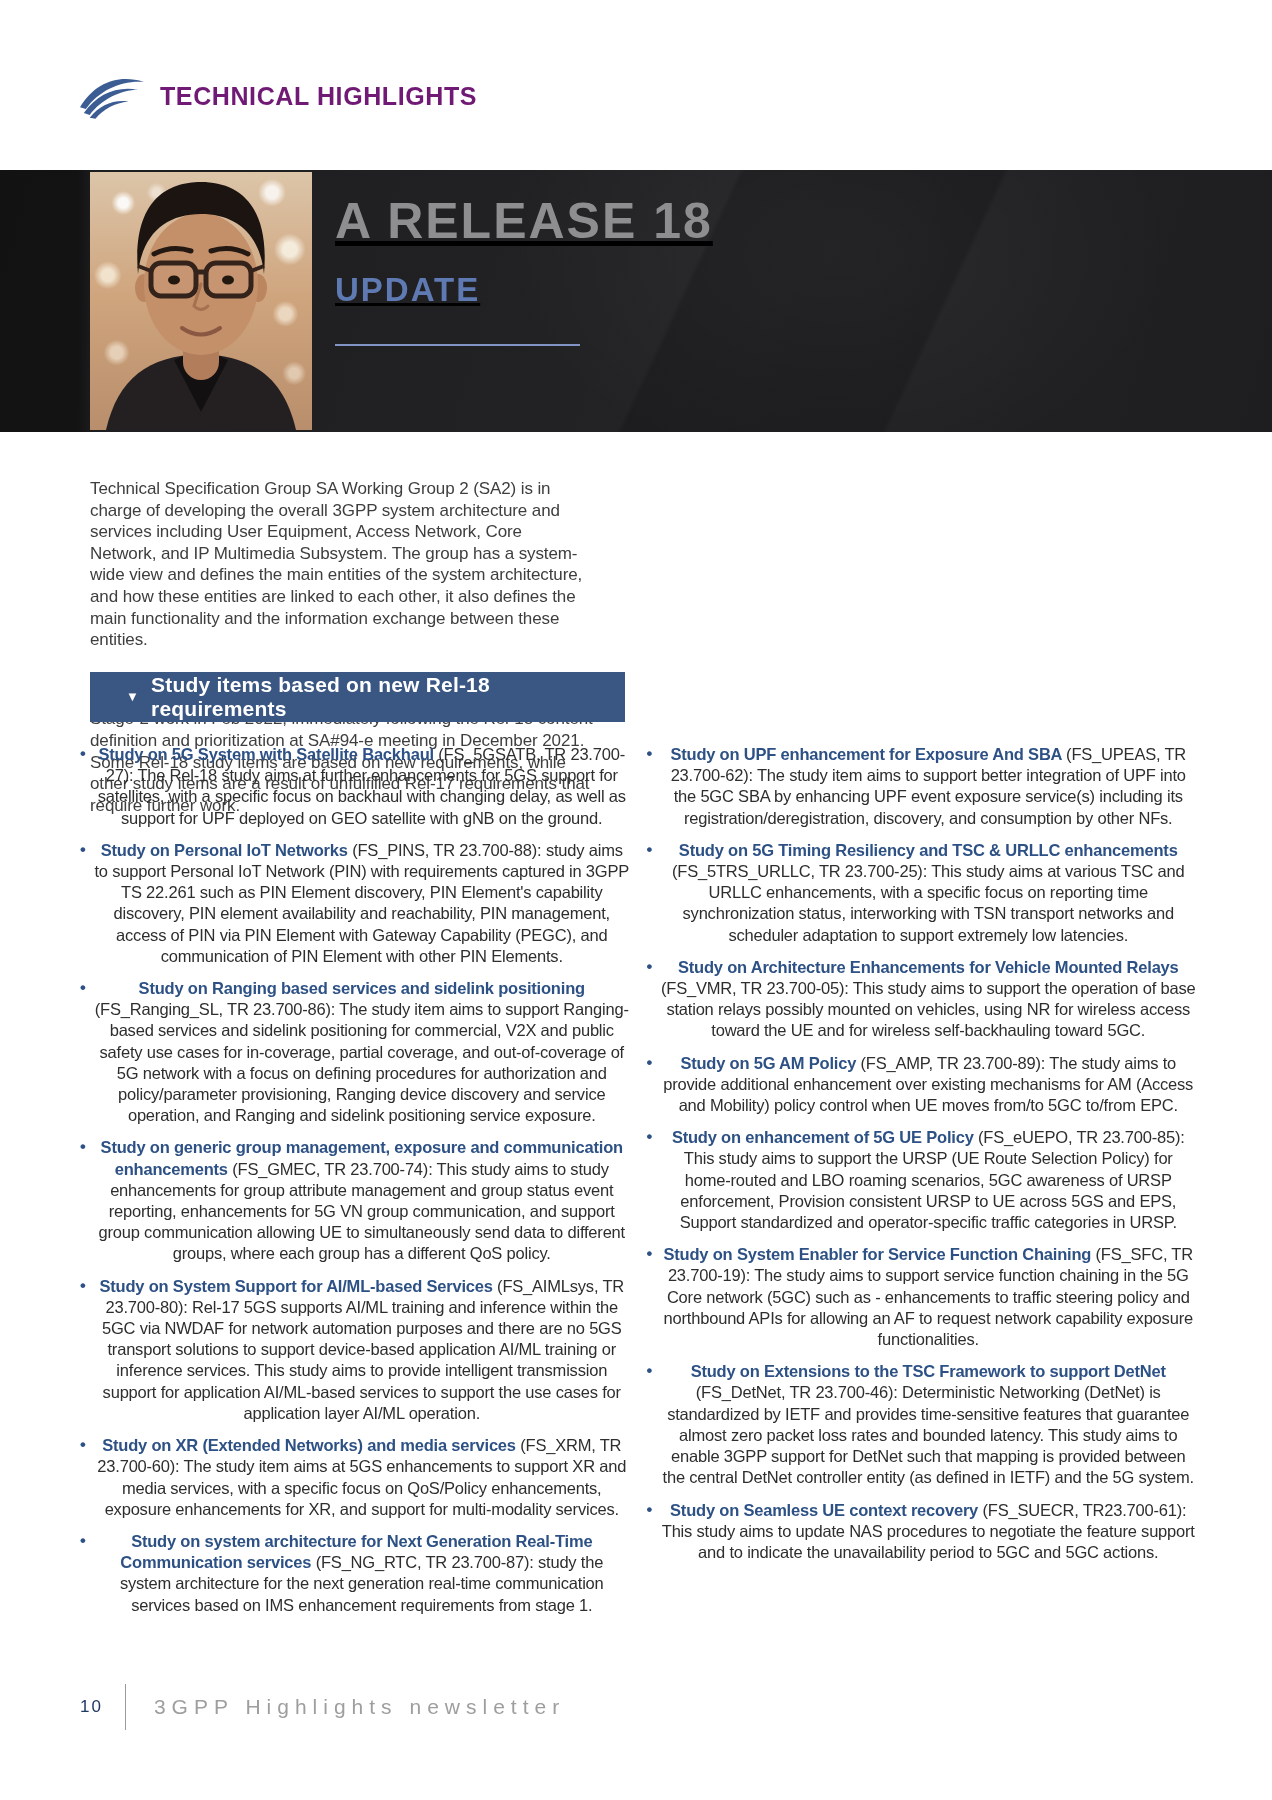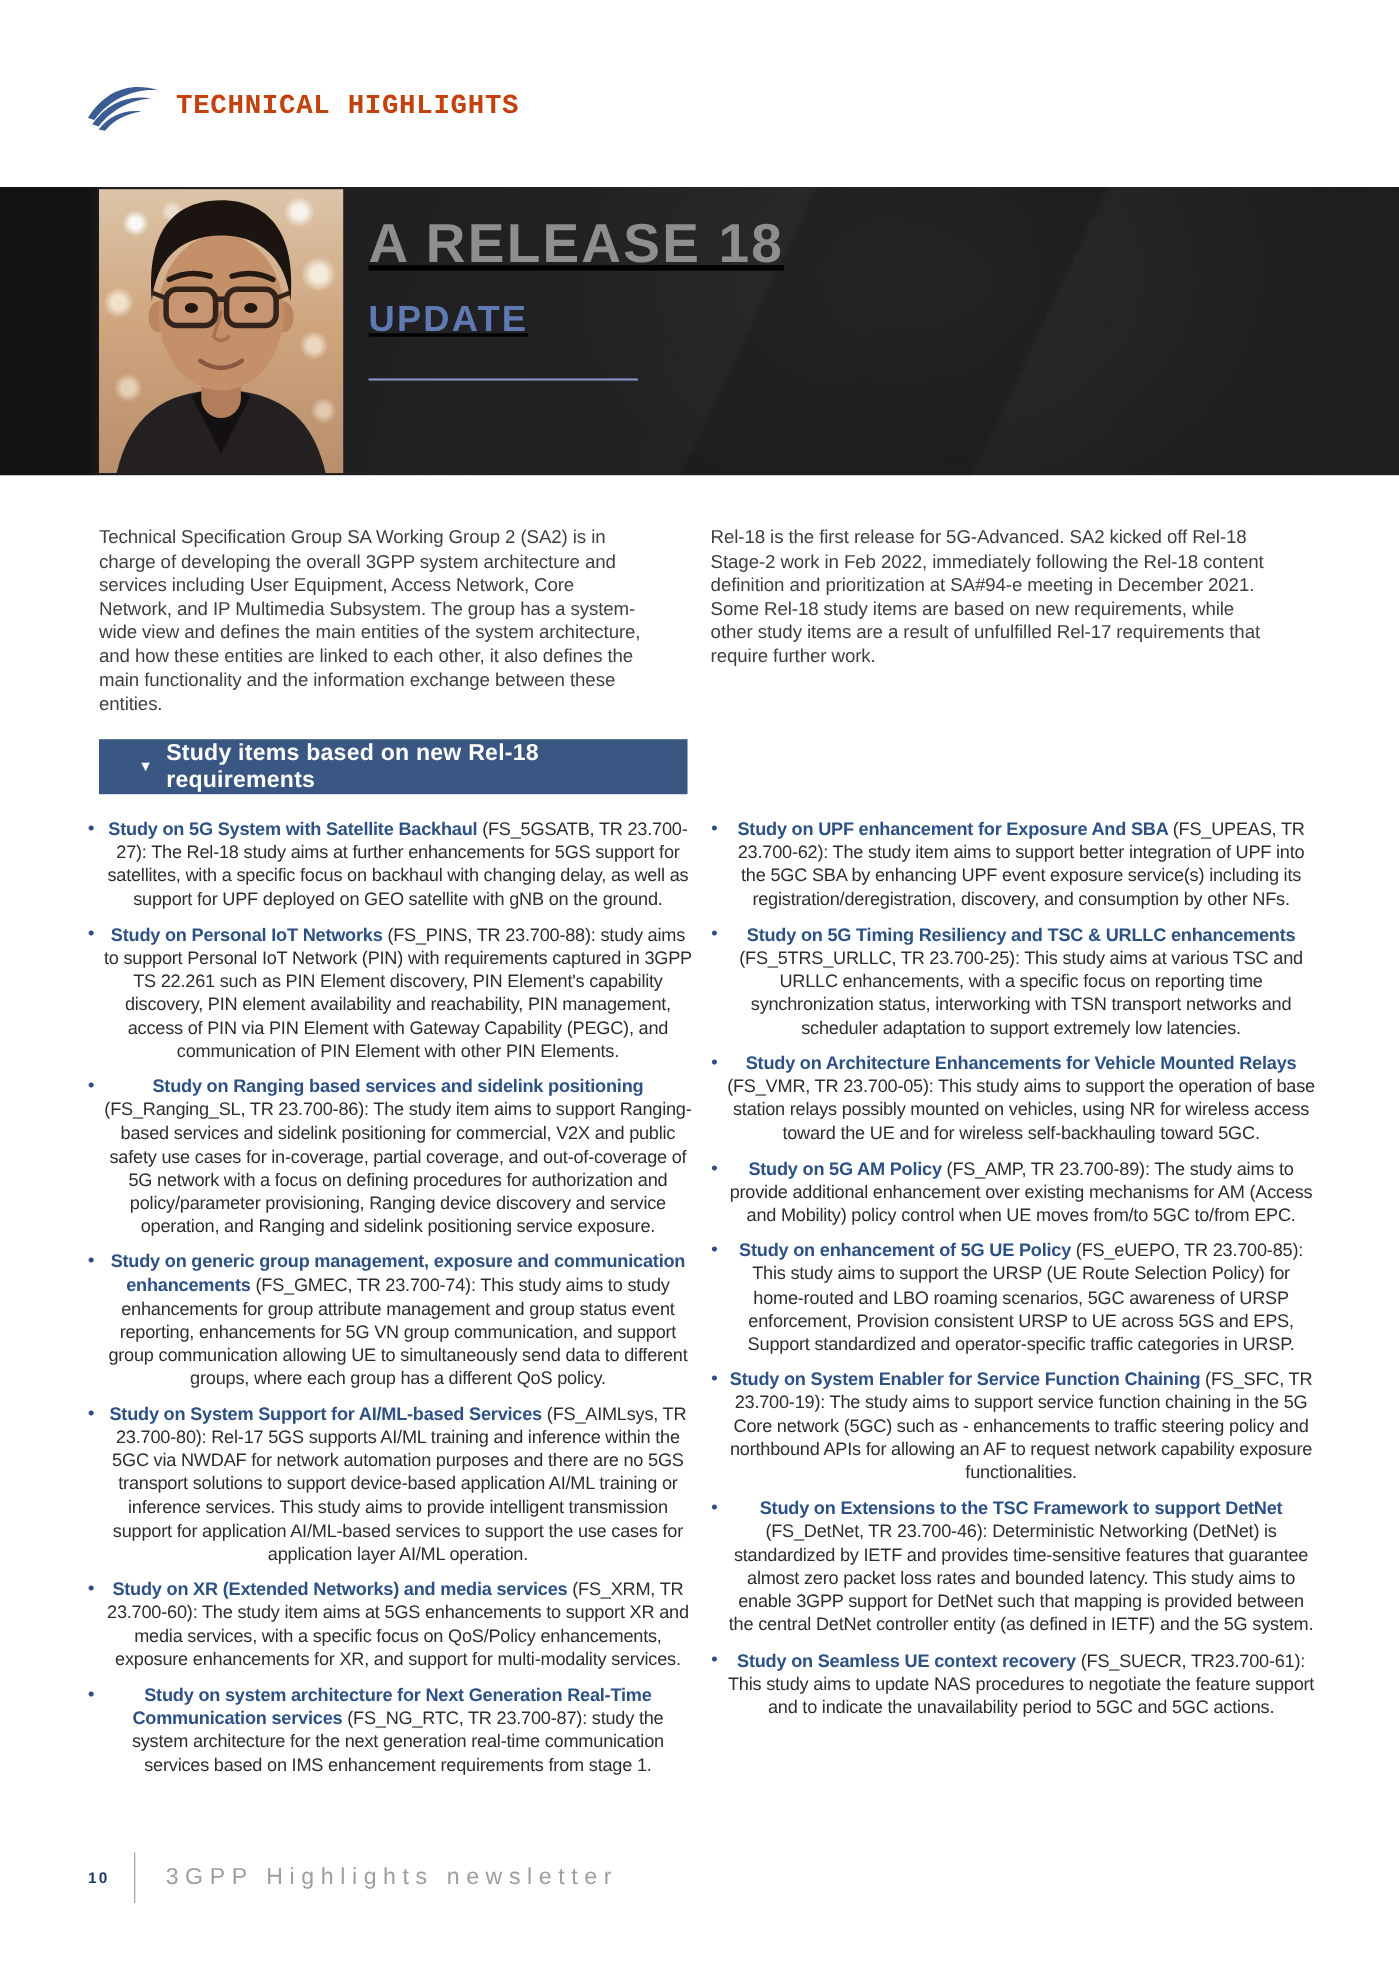--- a/index.html
+++ b/index.html
@@ -6,21 +6,21 @@
   .page {
     position:relative; width:1272px; height:1800px; margin:0 auto;
     background:#ffffff; overflow:hidden;
     font-family:"Liberation Sans", sans-serif;
     -webkit-font-smoothing:antialiased;
   }
 
   
   .masthead { position:absolute; top:74px; left:80px; display:flex; align-items:center; gap:16px; }
   .logo svg { width:64px; height:45px; display:block; }
-  .masthead-title { margin:0; font-size:25px; font-weight:800; color:#c2410c; letter-spacing:0.6px;font-family:Liberation Mono, monospace; }
+  .masthead-title { margin:0; font-size:25px; font-weight:800; color:#701a75; letter-spacing:0.6px; }
 
   
   .hero {
     position:absolute; top:170px; left:0; width:1272px; height:262px;
     background:
       linear-gradient(90deg, rgba(0,0,0,0.38) 0px, rgba(0,0,0,0.38) 78px, rgba(0,0,0,0) 95px),
       radial-gradient(ellipse 480px 320px at 66% 32%, rgba(255,255,255,0.045), rgba(255,255,255,0) 70%),
       linear-gradient(105deg, #1d1d1f 0%, #232326 55%, #1e1e21 100%);
   }
   .hero::after {
@@ -43,21 +43,21 @@
     z-index:2;
   }
   .photo svg { position:absolute; inset:0; width:100%; height:100%; }
   .hero-text { position:absolute; left:335px; top:0; z-index:3;text-decoration:underline; }
   .hero-title1 { margin-top:24px; font-size:50px; line-height:54px; font-weight:800; letter-spacing:2px; color:#8e8e90; }
   .hero-title2 { margin-top:15px;  font-size:33px; line-height:54px; font-weight:800; letter-spacing:2px; color:#5f7ab2; }
   .hero-byline { margin-top:24px; font-size:31px; font-weight:400; letter-spacing:0.4px; color:#ffffff; }
   .hero-rule   { margin-top:27px; width:245px; height:2px; background:#8294c4; }
 
   
-  .intro { position:absolute; top:478px; left:90px; width:1080px; display:flex; gap:54px; }
+  .intro { position:absolute; top:478px; left:90px; width:1080px; display:flex; gap:36px;flex-direction:column; }
   .intro p { margin:0; font-size:17px; line-height:21.6px; letter-spacing:-0.1px; color:#3e3e3e; }
   .intro .ileft  { width:502px; flex:none; }
   .intro .iright { width:518px; flex:none; }
 
   
   .section-banner {
     position:absolute; top:672px; left:90px; width:535px; height:50px;
     background:#3a5682; color:#ffffff; display:flex; align-items:center;
     box-sizing:border-box; padding-left:36px;
     font-size:21px; font-weight:700; letter-spacing:0.2px;
@@ -69,21 +69,21 @@
   .col { list-style:none; margin:0; padding:0; flex:1; min-width:0;text-align:center; }
   .item {
     position:relative; padding-left:13px; margin:0 0 11px 0;
     font-size:16.5px; line-height:21.2px; letter-spacing:-0.2px; color:#2e2e2e;
   }
   .item::before { content:"\2022"; position:absolute; left:0; top:-1px; color:#2d5185; font-weight:700; }
   .item-title { font-weight:700; color:#2d5185; }
 
   
   .pfooter { position:absolute; top:1684px; left:80px; display:flex; align-items:center; }
-  .pnum { font-size:14px; font-weight:700; color:#1f3864; letter-spacing:2px; }
+  .pnum { font-size:17px; font-weight:400; color:#1f3864; letter-spacing:2px; }
   .fdiv { width:1px; height:46px; background:#9a9a9a; margin:0 28px 0 22px; }
   .fnl  { font-size:21px; color:#9e9e9e; letter-spacing:6px; }
 </style>
 </head>
 <body>
 
 <div class="page">
 
   <header class="masthead">
     <span class="logo">

